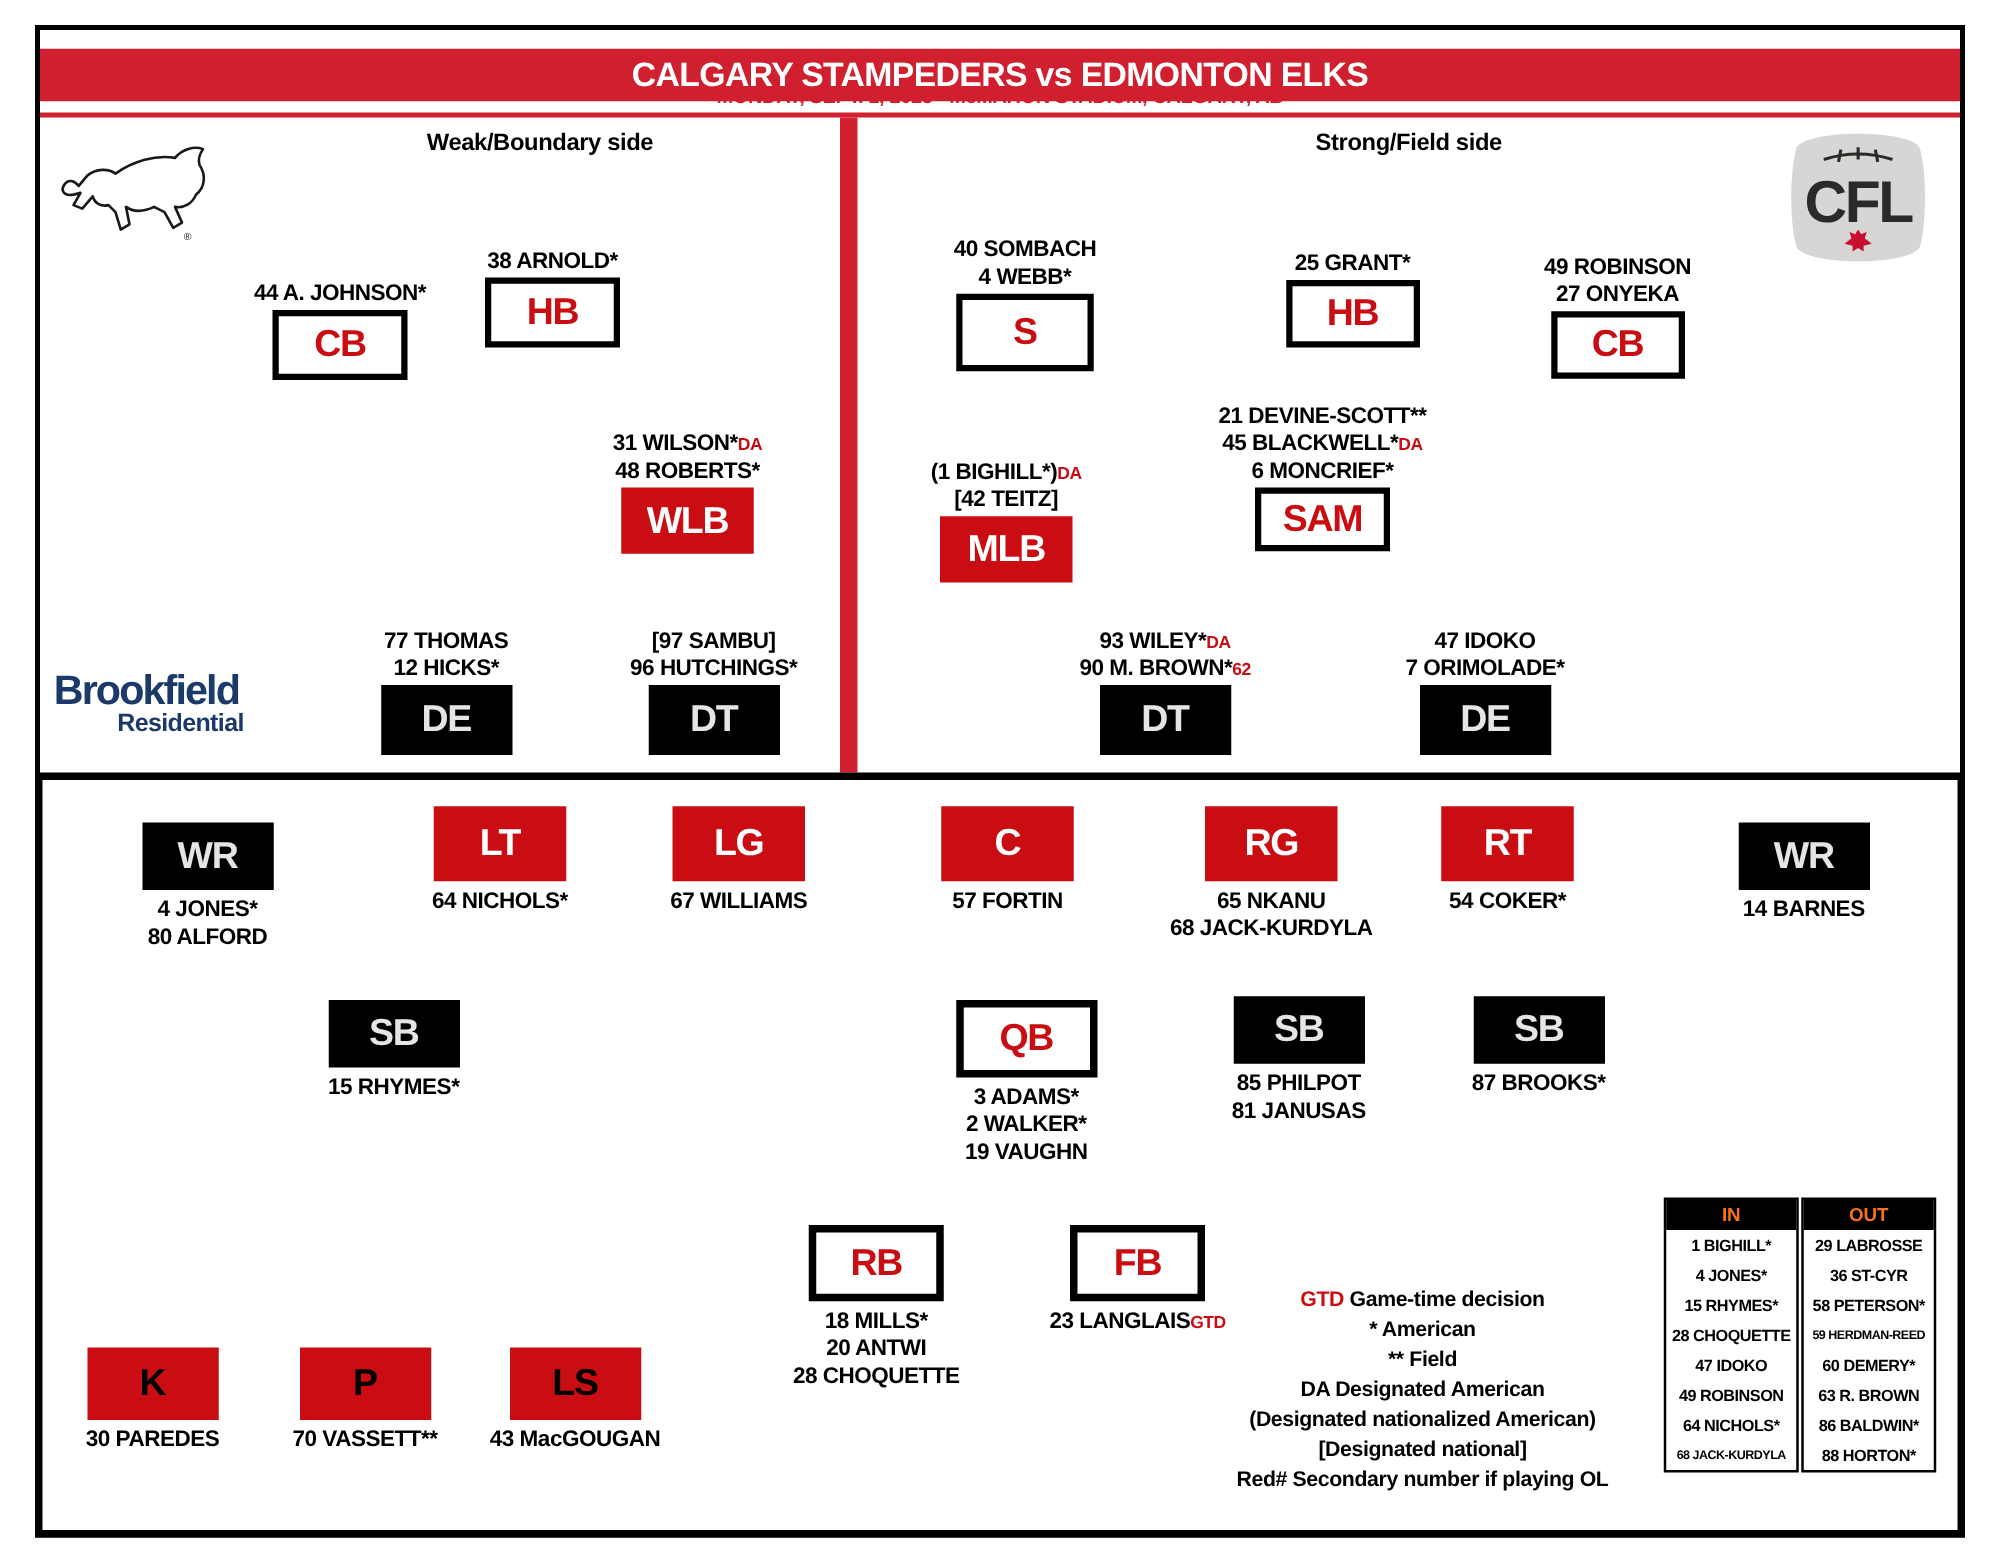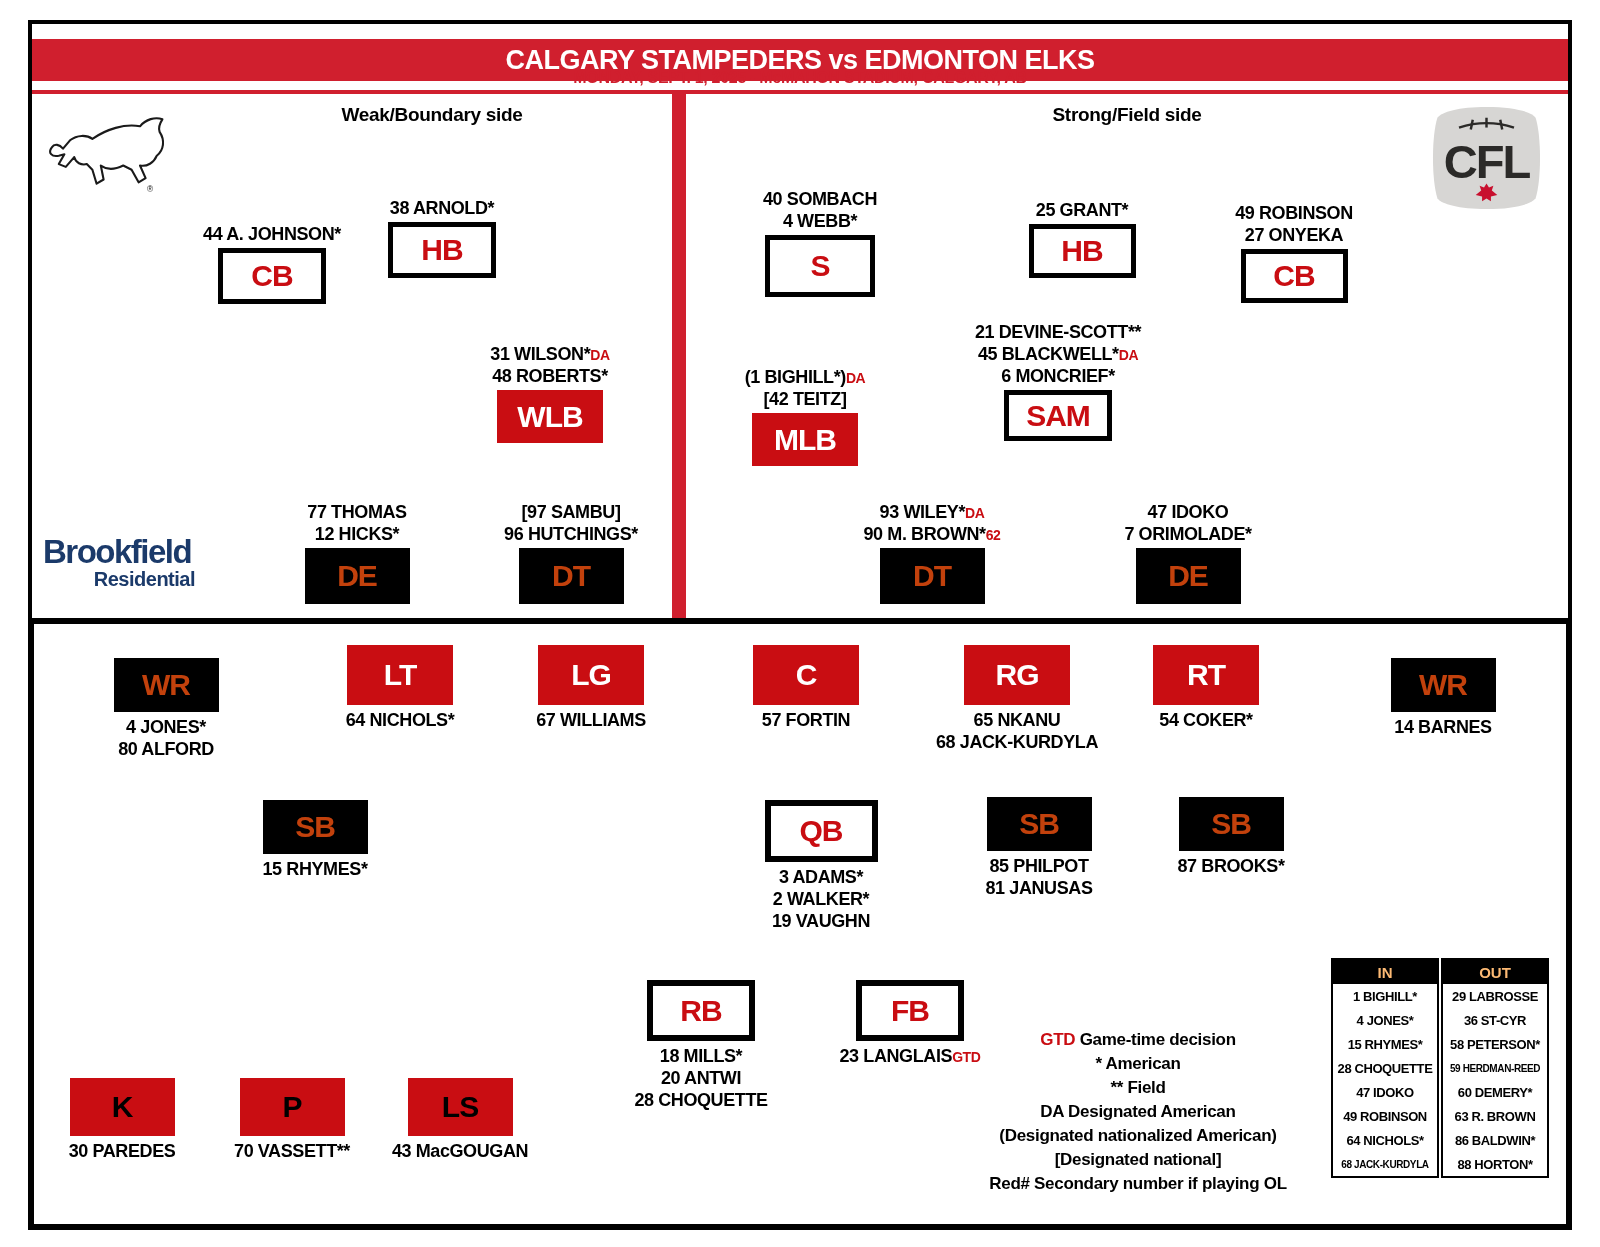--- a/index.html
+++ b/index.html
@@ -18,32 +18,32 @@
   #divider{left:672px;top:94px;width:14px;height:524px;background:var(--red);}
   #offense-frame{left:28px;top:618px;width:1544px;height:612px;border:6px solid #000;}
   .side-label{top:104px;width:300px;text-align:center;font-size:19px;font-weight:bold;color:#000;letter-spacing:-0.3px;}
   
   .pos-box{position:absolute;display:flex;align-items:center;justify-content:center;
            font-weight:bold;font-size:30px;letter-spacing:-1px;}
   .pos-box.outline{background:#fff;border:5px solid #000;color:var(--boxred);}
   .pos-box.outline-thick{background:#fff;border:6px solid #000;color:var(--boxred);}
   .pos-box.red{background:var(--boxred);color:#fff;}
   .pos-box.red-dark{background:var(--boxred);color:#000;}
-  .pos-box.black{background:#000;color:#c2410c;}
+  .pos-box.black{background:#000;color:#e5e5e5;}
   .label-stack{position:absolute;width:400px;text-align:center;}
   .label-line{height:22px;line-height:22px;font-size:18px;font-weight:bold;color:#000;
               letter-spacing:-0.4px;white-space:nowrap;}
   .label-line .tag{color:var(--boxred);font-size:14px;font-weight:bold;}
   
   #legend{left:918px;top:1028px;width:440px;text-align:center;}
   #legend .lg-line{height:24px;line-height:24px;font-size:17px;font-weight:bold;color:#000;letter-spacing:-0.3px;}
   #legend .lg-line .tag{color:var(--boxred);}
   
   .roster{border:2px solid #000;background:#fff;}
-  .roster .hd{height:24px;background:#000;color:#fdba74;display:flex;align-items:center;justify-content:center;
+  .roster .hd{height:24px;background:#000;color:#f97316;display:flex;align-items:center;justify-content:center;
               font-size:15px;font-weight:bold;}
   .roster .cell{height:24px;display:flex;align-items:center;justify-content:center;
                 font-size:13px;font-weight:bold;color:#000;letter-spacing:-0.4px;white-space:nowrap;}
   .roster .cell.small{font-size:10px;}
   
   #brookfield{left:43px;top:536px;width:152px;}
   #brookfield .l1{font-size:33px;font-weight:bold;color:var(--navy);letter-spacing:-1.5px;line-height:32px;}
   #brookfield .l2{font-size:20px;font-weight:bold;color:var(--navy);letter-spacing:-0.5px;text-align:right;line-height:22px;}
   #horse{left:42px;top:108px;}
   #cfl{left:1425px;top:103px;}

